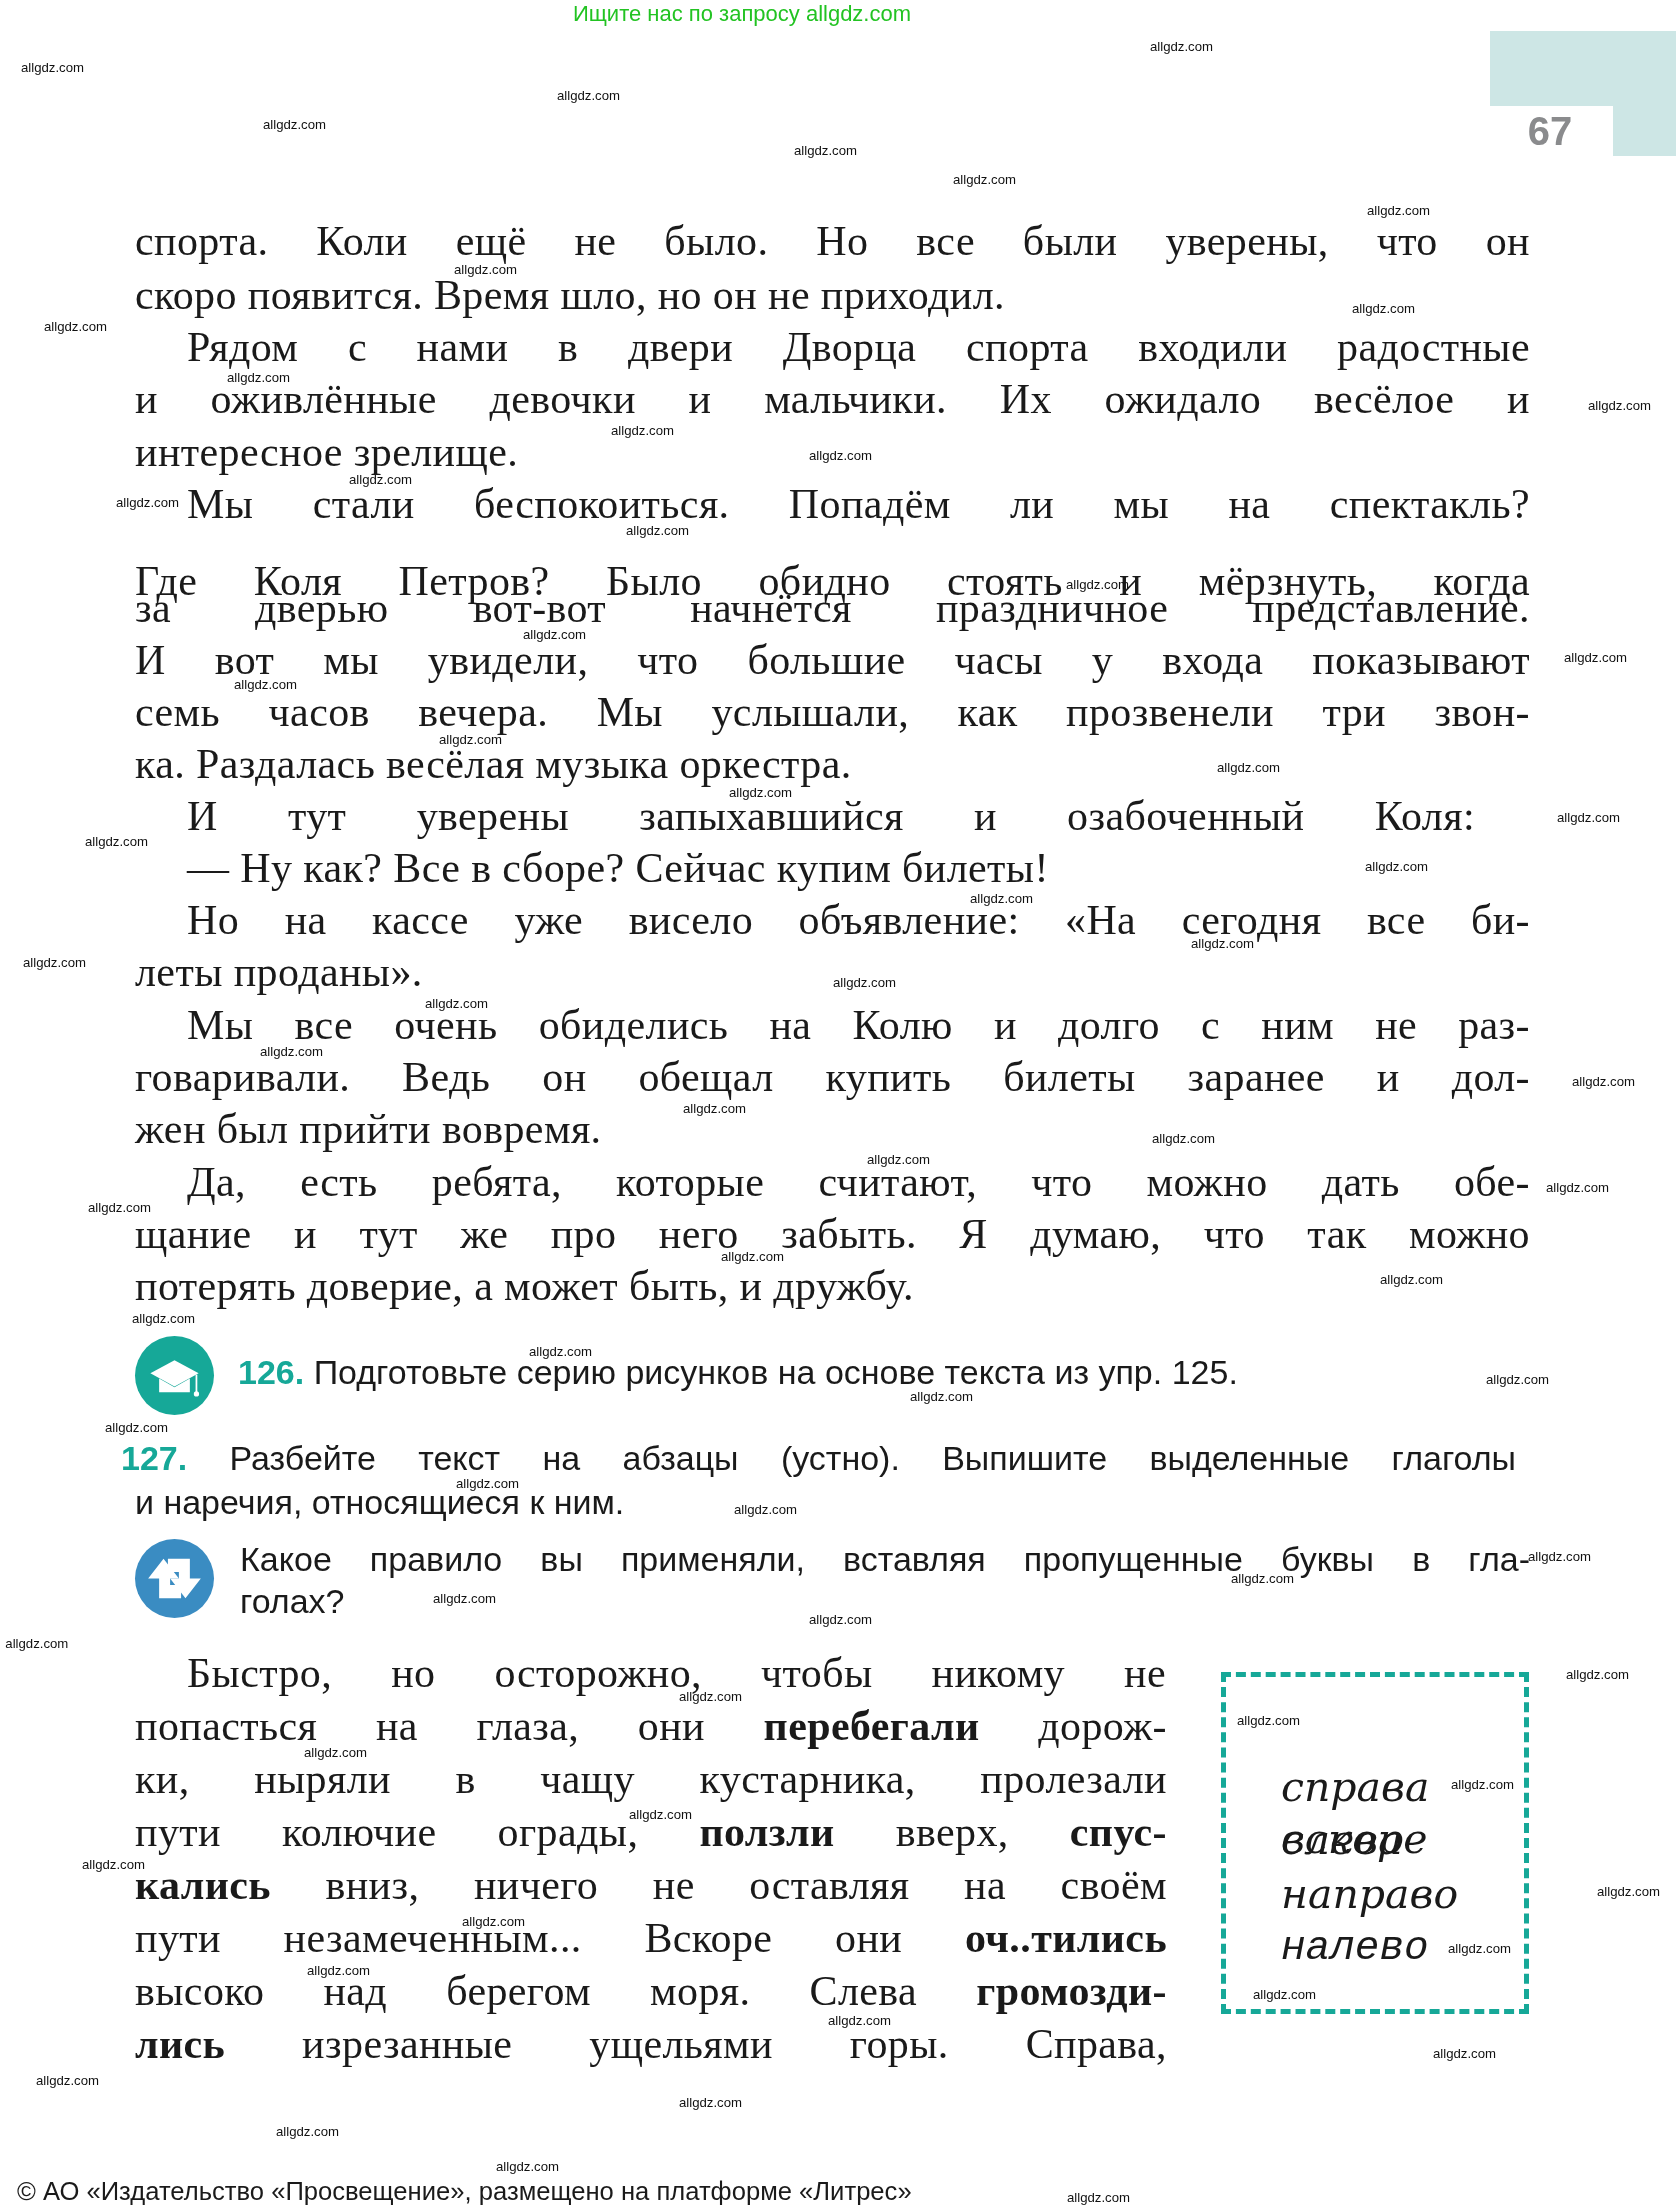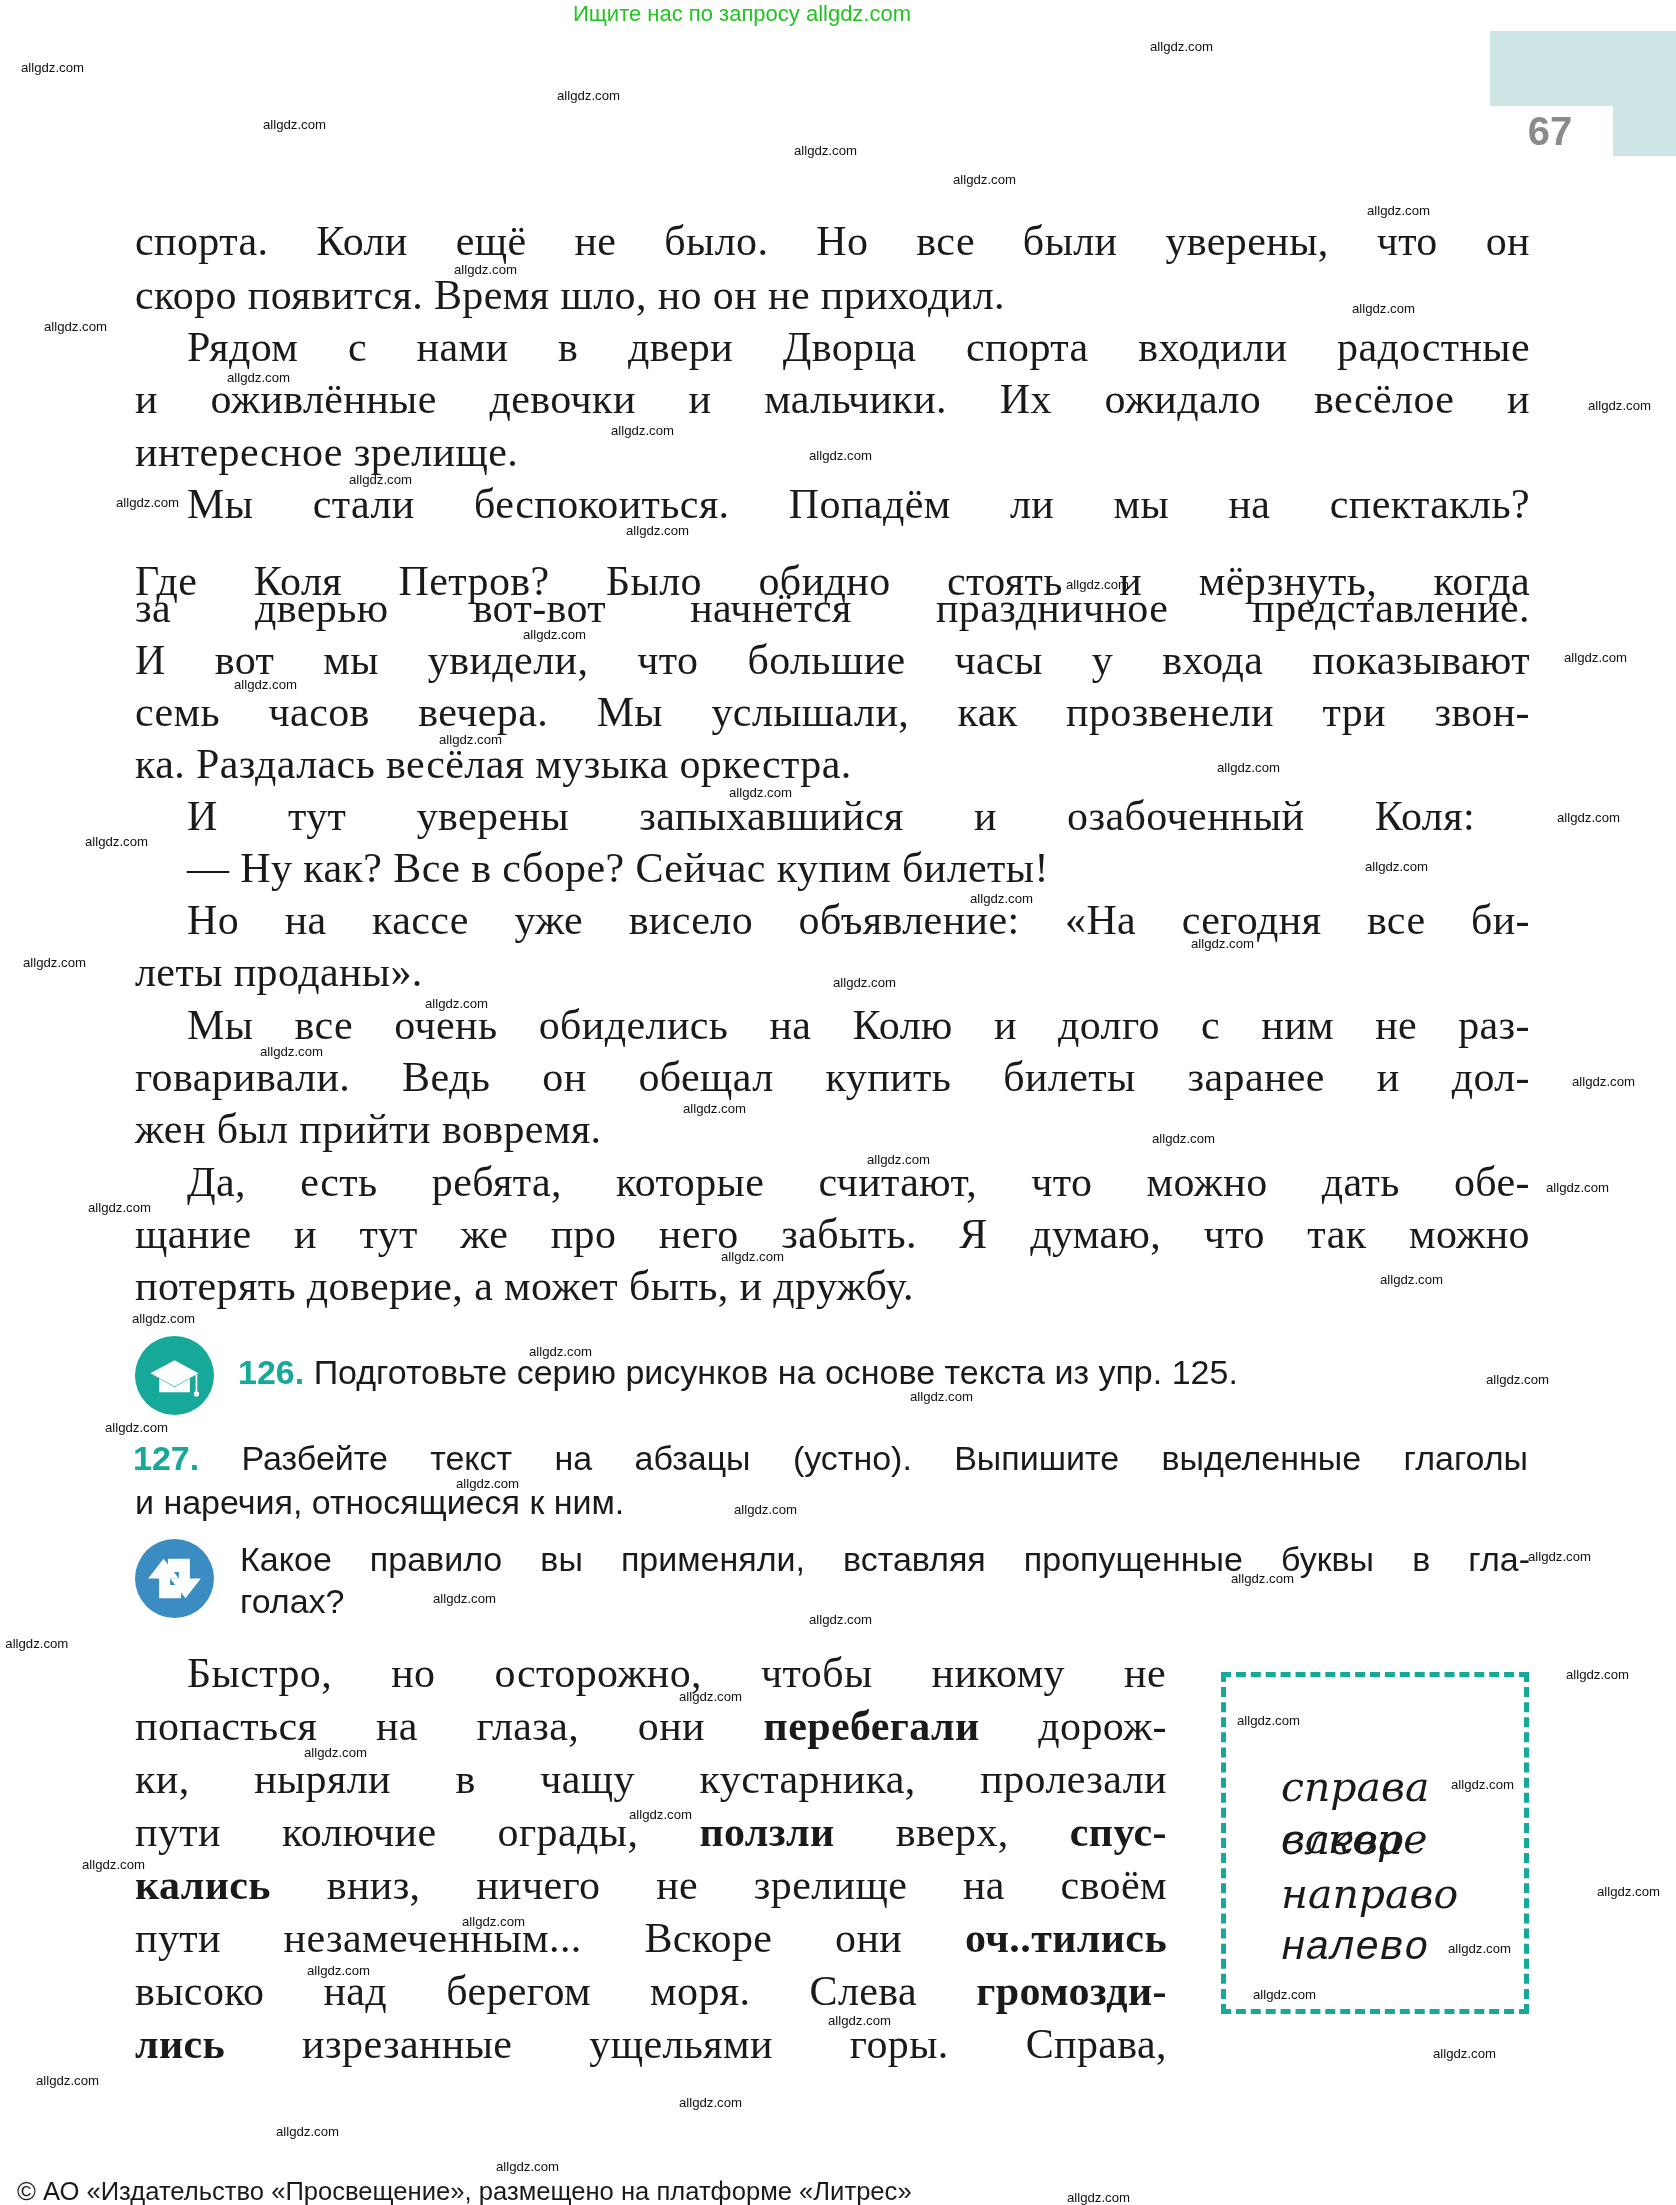--- a/index.html
+++ b/index.html
@@ -65,21 +65,21 @@
     <path d="M55,97 L55,128 L125,128 L125,97 L90,117 Z" fill="#ffffff"></path>
     <line x1="140" y1="88" x2="140" y2="128" stroke="#ffffff" stroke-width="4"></line>
     <circle cx="140" cy="132" r="6" fill="#ffffff"></circle>
   </svg>
 </div>
 <div class="sans" style="left:238px; top:1350px;">
   <span class="ex-num">126.</span>
   <span>Подготовьте серию рисунков на основе текста из упр. 125.</span>
 </div>
 
-<div class="sans" style="left:133px; top:1436px; width:1395px; text-align:justify; text-align-last:justify; white-space:normal;">
+<div class="sans" style="left:121px; top:1436px; width:1395px; text-align:justify; text-align-last:justify; white-space:normal;">
   <span class="ex-num">127.</span>
   <span>Разбейте текст на абзацы (устно). Выпишите выделенные глаголы</span>
 </div>
 <div class="sans" style="left:135px; top:1480px;">и наречия, относящиеся к ним.</div>
 
 <div class="icon-circle" style="left:135px; top:1539px; width:79px; height:79px; background:#3a8cc2;">
   <svg width="79" height="79" viewBox="0 0 180 180">
     <polygon points="30,90 65,45 100,90 80,90 80,105 105,105 105,135 55,135 55,90" fill="#ffffff"></polygon>
     <polygon points="150,90 115,135 80,90 100,90 100,75 75,75 75,45 125,45 125,90" fill="#ffffff"></polygon>
   </svg>
@@ -94,21 +94,21 @@
   <div class="line just" style="top:1700px; width:1032px;">
     <span>попасться на глаза, они </span><span class="b">перебегали</span><span> дорож-</span>
   </div>
   <div class="line just" style="top:1753px; width:1032px;">
     <span>ки, ныряли в чащу кустарника, пролезали</span>
   </div>
   <div class="line just" style="top:1806px; width:1032px;">
     <span>пути колючие ограды, </span><span class="b">ползли</span><span> вверх, </span><span class="b">спус-</span>
   </div>
   <div class="line just" style="top:1859px; width:1032px;">
-    <span class="b">кались</span><span> вниз, ничего не зрелище на своём</span>
+    <span class="b">кались</span><span> вниз, ничего не оставляя на своём</span>
   </div>
   <div class="line just" style="top:1912px; width:1032px;">
     <span>пути незамеченным... Вскоре они </span><span class="b">оч..тились</span>
   </div>
   <div class="line just" style="top:1965px; width:1032px;">
     <span>высоко над берегом моря. Слева </span><span class="b">громозди-</span>
   </div>
   <div class="line just" style="top:2018px; width:1032px;">
     <span class="b">лись</span><span> изрезанные ущельями горы. Справа,</span>
   </div>

